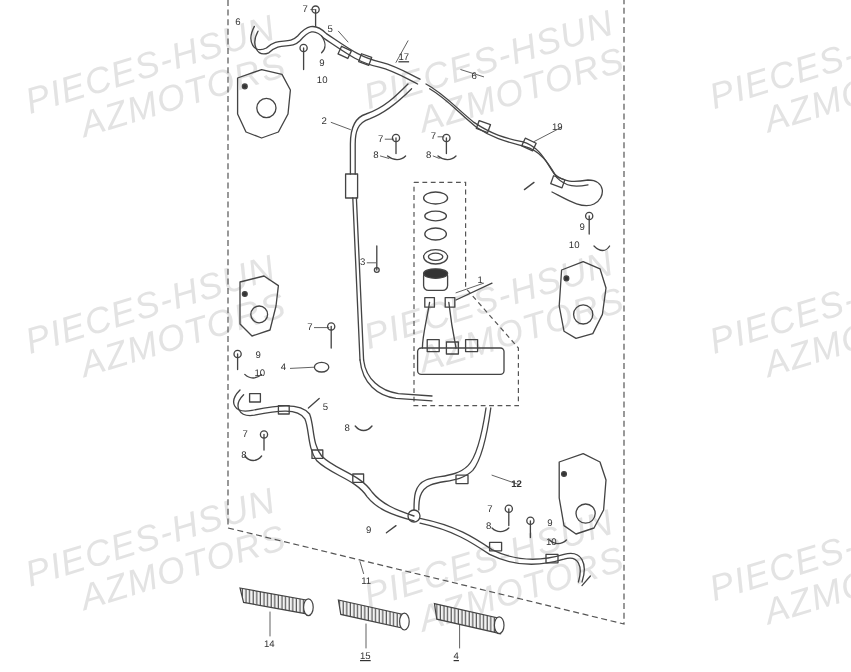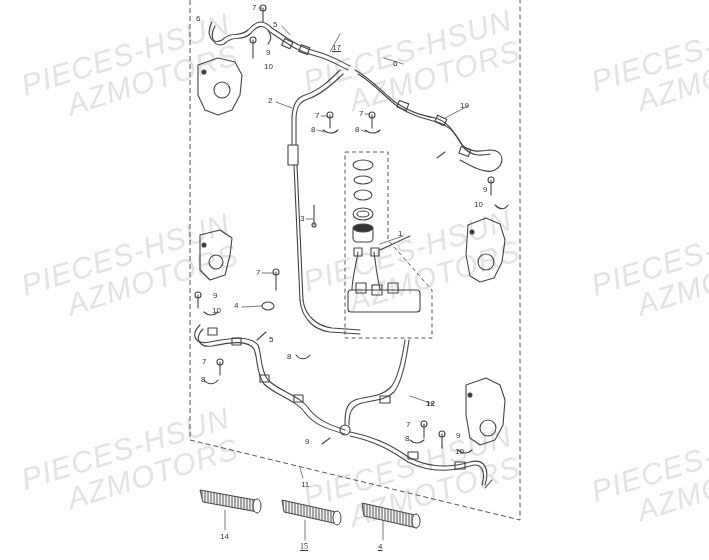--- a/index.html
+++ b/index.html
@@ -265,17 +265,17 @@
   <span class="callout" style="left:305px;top:438px;">9</span>
   <span class="callout" style="left:456px;top:432px;">9</span>
   <span class="callout" style="left:264px;top:63px;">10</span>
   <span class="callout" style="left:474px;top:201px;">10</span>
   <span class="callout" style="left:212px;top:307px;">10</span>
   <span class="callout" style="left:455px;top:448px;">10</span>
   <span class="callout" style="left:301px;top:481px;">11</span>
   <span class="callout" style="left:426px;top:400px;font-weight:bold;">12</span>
   <span class="callout" style="left:273px;top:21px;">5</span>
   <span class="callout" style="left:220px;top:533px;">14</span>
-  <span class="callout" style="left:300px;top:543px;text-decoration:underline;font-family:Liberation Serif, serif;">15</span>
+  <span class="callout" style="left:300px;top:543px;text-decoration:underline;">15</span>
   <span class="callout" style="left:378px;top:543px;text-decoration:underline;">4</span>
   <span class="callout" style="left:332px;top:44px;text-decoration:underline;">17</span>
   <span class="callout" style="left:460px;top:102px;">19</span>
 </div>
 
 </body></html>

